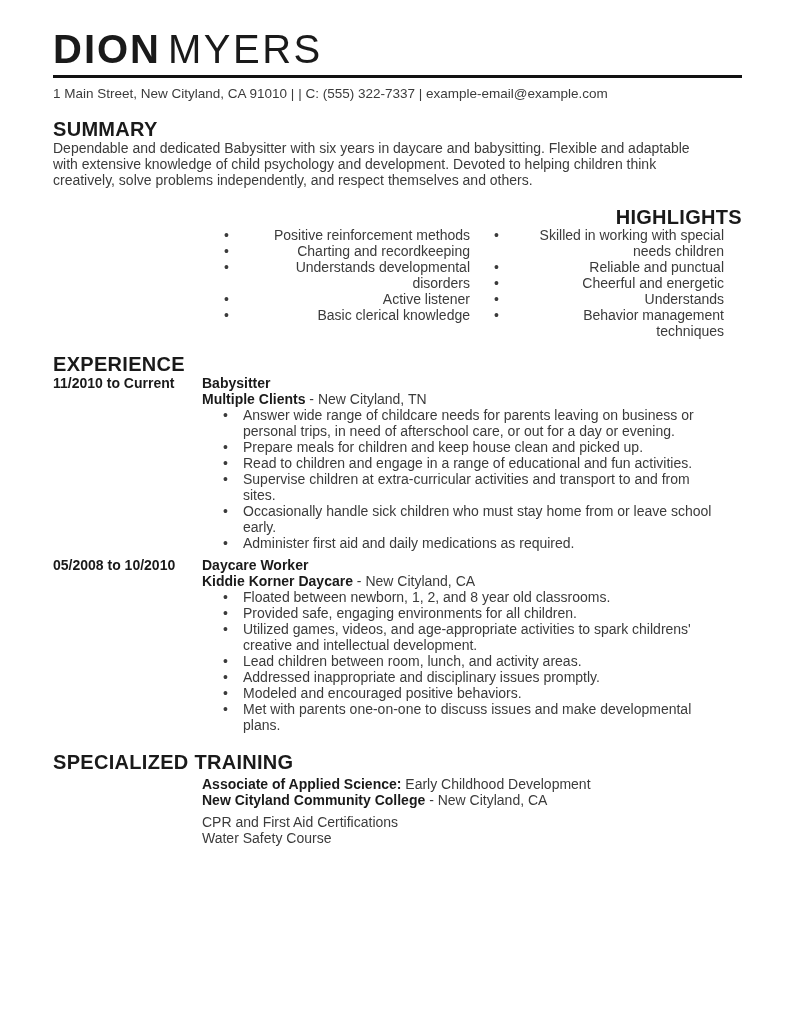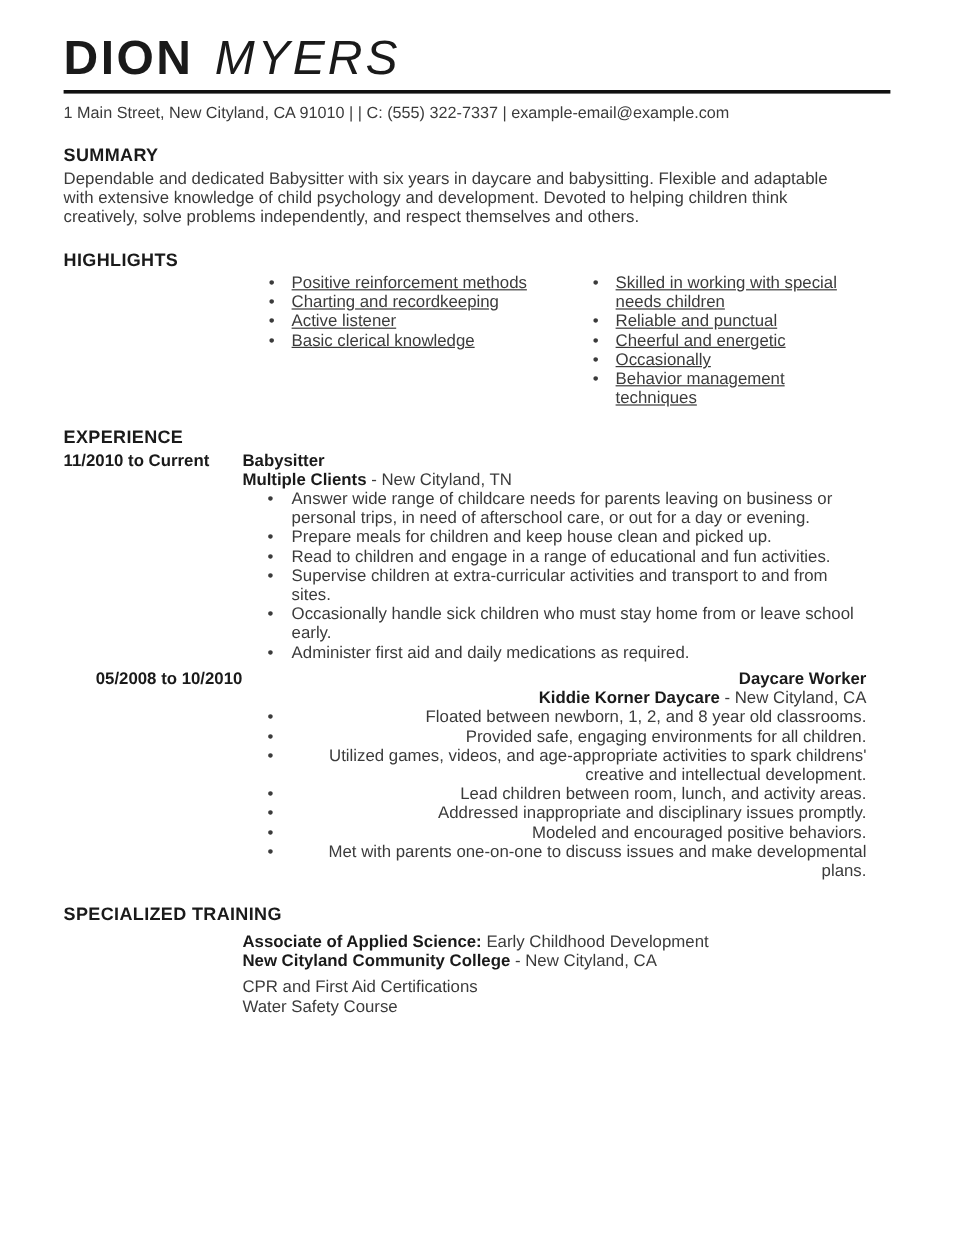--- a/index.html
+++ b/index.html
@@ -15,41 +15,41 @@
     background:var(--bg);
     font-family:"Liberation Sans", sans-serif;
     font-size:14px;line-height:16px;color:var(--text);
     overflow:hidden;
   }
   .page{width:800px;height:1035px;padding:26px 58px 0 53px;}
 
   
   h1{margin:0;font-size:40px;line-height:46px;color:var(--heading);font-weight:400;}
   h1 .first{font-weight:800;letter-spacing:2px;}
-  h1 .last{font-weight:400;letter-spacing:2.5px;margin-left:18px;font-style:italic;}
+  h1 .last{font-weight:400;letter-spacing:2.5px;margin-left:7px;}
   .rule{height:3px;background:var(--rule);margin-top:3px;}
   .contact{margin-top:8px;font-size:13.5px;color:var(--text);}
 
   
-  h2{margin:0;font-size:15px;line-height:17px;font-weight:700;color:var(--heading);letter-spacing:0.3px;}
+  h2{margin:0;font-size:20px;line-height:17px;font-weight:700;color:var(--heading);letter-spacing:0.3px;}
 
   .summary{margin-top:19px;}
   .summary p{margin:2px 0 0 0;max-width:662px;}
 
-  .highlights{margin-top:21px;}
+  .highlights{margin-top:21px;text-align:right;}
   .hl-cols{display:flex;padding-left:169px;margin-top:1px;}
   .hl-cols .col-left{width:248px;}
   .hl-cols .col-right{width:232px;margin-left:22px;}
   ul.hlist{list-style:none;margin:0;padding:0;}
-  ul.hlist li{position:relative;padding-left:21px;text-decoration:underline;}
+  ul.hlist li{position:relative;padding-left:21px;}
   ul.hlist li::before{content:"\2022";position:absolute;left:2px;}
 
   .experience{margin-top:17px;}
   .job{display:flex;margin-top:2px;}
-  .job + .job{margin-top:6px;text-align:right;}
+  .job + .job{margin-top:6px;}
   .job-dates{flex:none;width:149px;font-weight:700;color:var(--heading);}
   .job-body{width:520px;}
   .job-title{font-weight:700;color:var(--heading);}
   .bold-seg{font-weight:700;color:var(--heading);}
   ul.xlist{list-style:none;margin:0;padding:0;}
   ul.xlist li{position:relative;padding-left:41px;}
   ul.xlist li::before{content:"\2022";position:absolute;left:21px;}
 
   .training{margin-top:21px;}
   .training-body{margin-left:149px;margin-top:5px;}
@@ -73,29 +73,30 @@
     <p>Dependable and dedicated Babysitter with six years in daycare and babysitting. Flexible and adaptable with extensive knowledge of child psychology and development. Devoted to helping children think creatively, solve problems independently, and respect themselves and others.</p>
   </section>
 
   <section class="highlights">
     <h2>HIGHLIGHTS</h2>
     <div class="hl-cols">
       <ul class="hlist col-left">
 
       <li>Positive reinforcement methods</li>
           <li>Charting and recordkeeping</li>
+          <li>Understands developmental disorders</li>
           <li>Active listener</li>
           <li>Basic clerical knowledge</li>
         </ul>
       <ul class="hlist col-right">
 
       <li>Skilled in working with special needs children</li>
           <li>Reliable and punctual</li>
           <li>Cheerful and energetic</li>
-          <li>Occasionally</li>
+          <li>Understands</li>
           <li>Behavior management techniques</li>
         </ul>
     </div>
   </section>
 
   <section class="experience">
     <h2>EXPERIENCE</h2>
 
     <div class="job">
       <div class="job-dates">11/2010 to Current</div>

